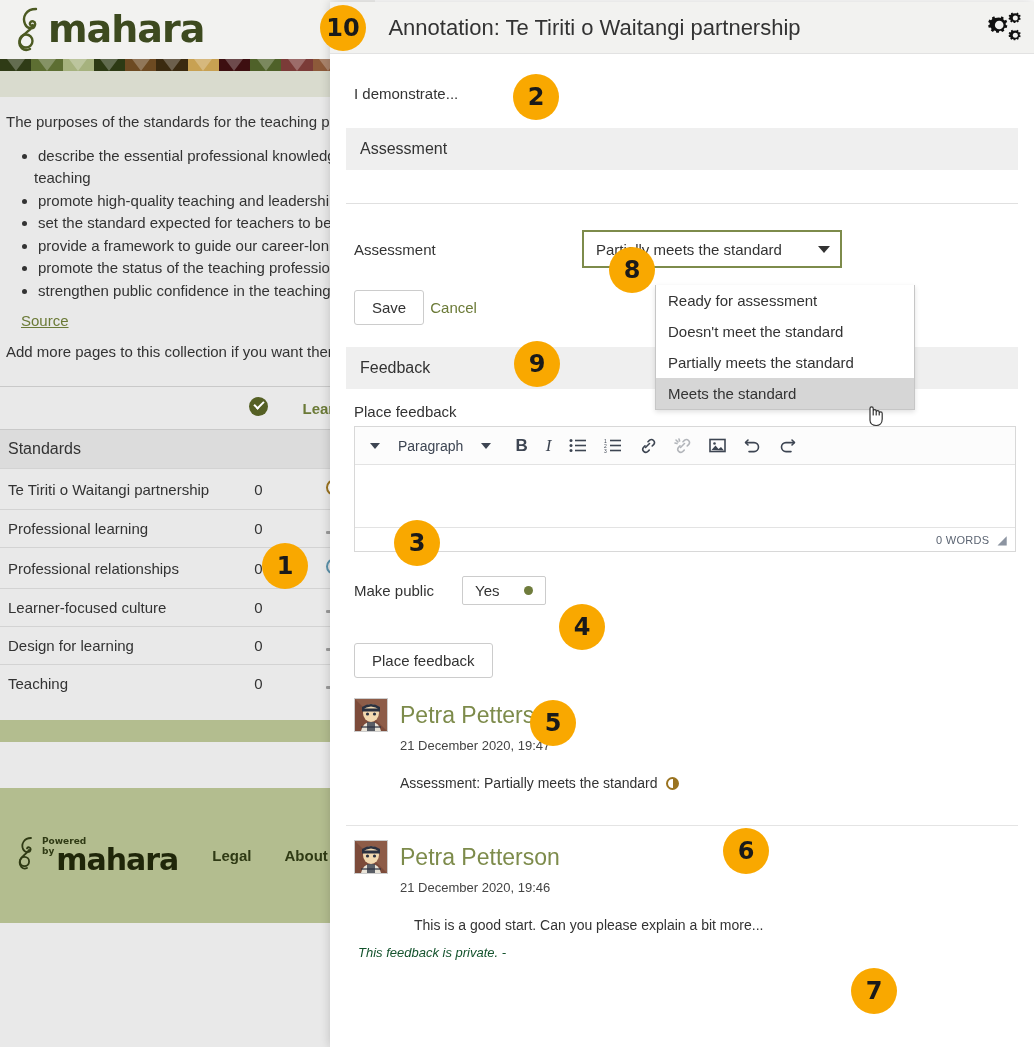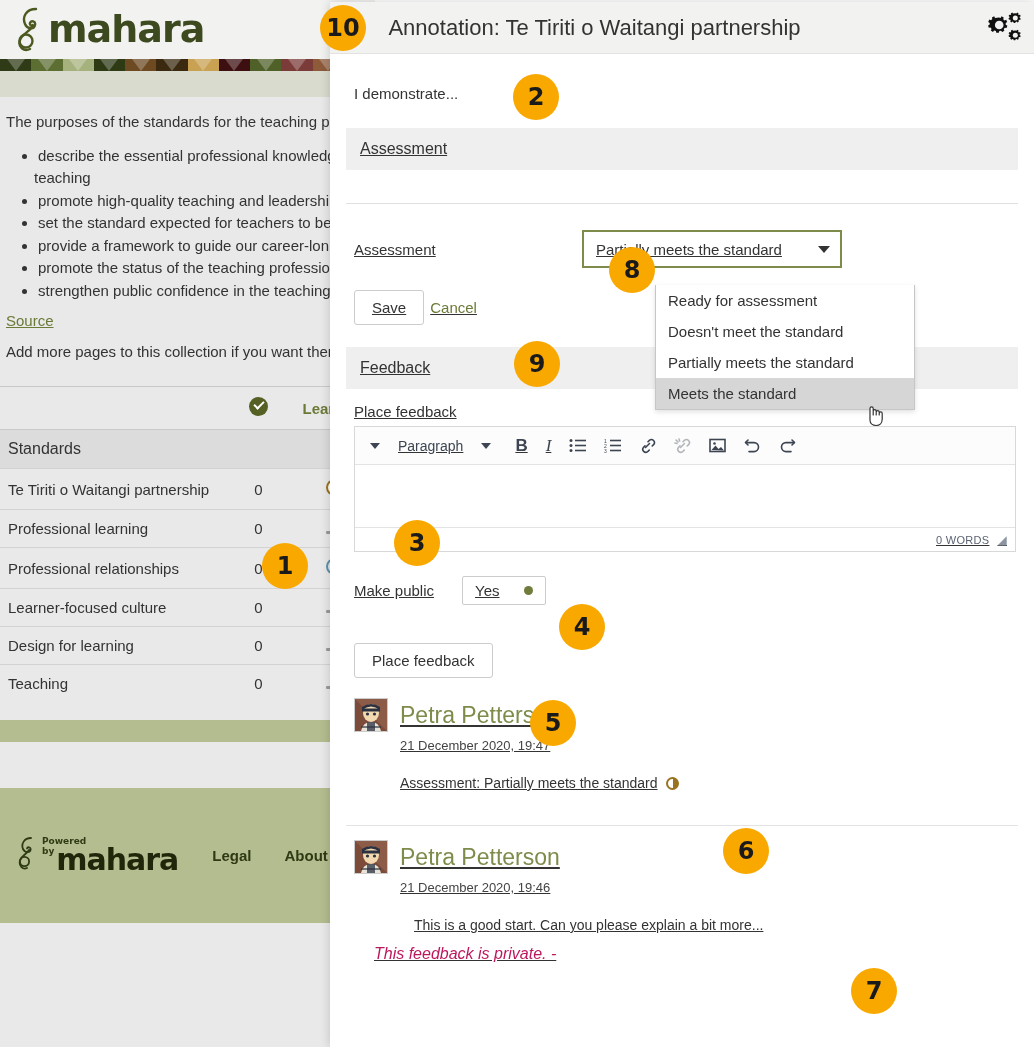--- a/index.html
+++ b/index.html
@@ -44,21 +44,21 @@
   .banner-pale { height:26px; background:#d9dbce; }
 
   .bg-content { padding:14px 0 0 0; }
   .bg-para {
     font-size:15px; color:#333; line-height:1.45;
     padding:0 8px 0 6px; white-space:nowrap; overflow:hidden;
   }
   .bg-list { margin:12px 0 10px 0; padding-left:38px; }
   .bg-list li { font-size:15px; line-height:1.5; color:#333; white-space:nowrap; }
   .bg-link {
-    color:#6b7a37; font-size:15px; padding:0 6px; margin:6px 0 10px; display:block;
+    color:#6b7a37; font-size:15px; padding:0 21px; margin:6px 0 10px; display:block;
   }
   .bg-para2 {
     font-size:15px; color:#333; padding:0 6px; white-space:nowrap; overflow:hidden;
     margin-top:14px;
   }
 
   
   .bg-table { width:100%; border-collapse:collapse; margin-top:26px; }
   .bg-table th, .bg-table td {
     border-top:1px solid #d3d3d3;
@@ -123,21 +123,21 @@
   }
   .m-title {
     margin-left:22px; font-size:22px; color:#333; white-space:nowrap;
   }
   .m-gear {
     position:absolute; right:10px; top:8px; width:40px; height:36px;
   }
 
   .modal-body {
     position:absolute; left:0; top:53px; right:0; bottom:0;
-    background:#fff; padding:0 16px 4px 16px; overflow:hidden;text-decoration:underline;
+    background:#fff; padding:0 16px 4px 16px; overflow:hidden;
   }
   .lbl-demo { font-size:15px; color:#333; margin:30px 0 0 8px; display:inline-block;}
   .section-bar {
     background:#efefef; padding:12px 14px; font-size:16px; color:#333;
     margin-top:26px;
   }
   .hr-line { border-top:1px solid #e0e0e0; margin:33px 0 0 0; }
 
   .field-row { display:flex; align-items:center; margin-top:26px; }
   .field-label { font-size:15px; color:#333; width:236px; padding-left:8px;}
@@ -200,21 +200,21 @@
   .fb-item { padding:14px 8px 10px 8px; border-top:1px solid #e4e4e4; }
   .fb-item.first { border-top:none; margin-top:6px;}
   .fb-head { display:flex; align-items:center; gap:12px; }
   .avatar {
     width:34px; height:34px; border:1px solid #ccc; background:#7a4b3c; flex:0 0 34px;
   }
   .fb-author { font-size:23px; color:#7d8b4b; }
   .fb-date { font-size:13px; color:#444; margin:6px 0 0 46px; }
   .fb-text { font-size:14px; color:#333; margin:22px 0 0 46px; display:flex; align-items:center; gap:8px;}
   .fb-text.indent { margin-left:60px; }
-  .fb-private { font-size:16px; color:#be185d; font-style:italic; margin:12px 0 0 20px; }
+  .fb-private { font-size:13px; color:#14532d; font-style:italic; margin:12px 0 0 4px; }
   .ico-half-sm {
     display:inline-block; width:13px; height:13px; border-radius:50%;
     border:2px solid #9a7320; background:linear-gradient(90deg,#fff 0 50%, #9a7320 50% 100%);
   }
 
   
   .callout {
     position:absolute; border-radius:50%; background:#f9a800; color:#1a1a1a;
     display:flex; align-items:center; justify-content:center;
     font-weight:bold; font-family:"DejaVu Sans", sans-serif; z-index:90;

